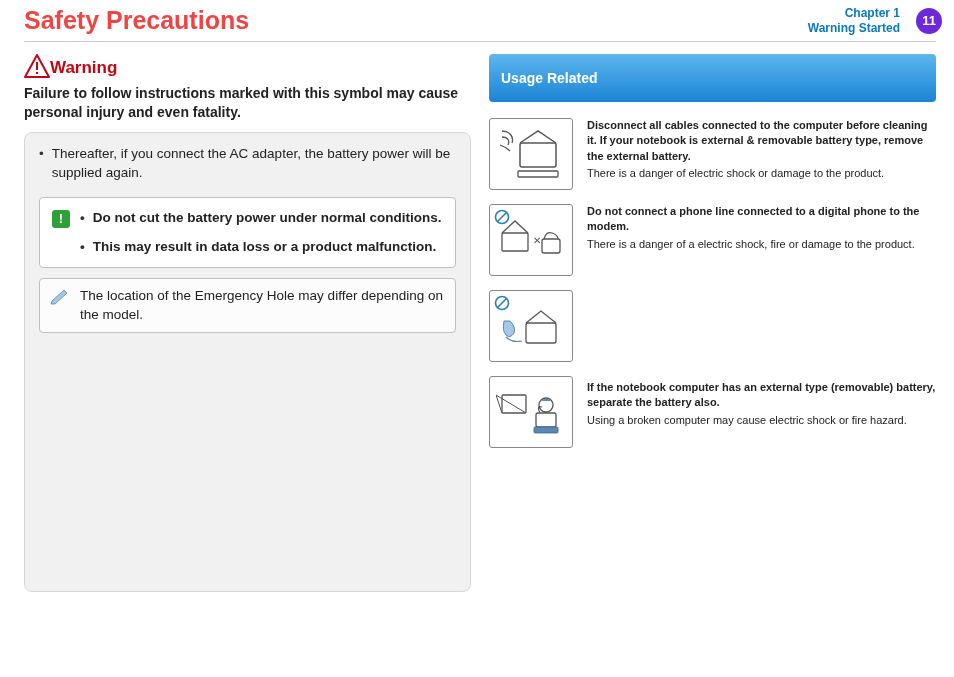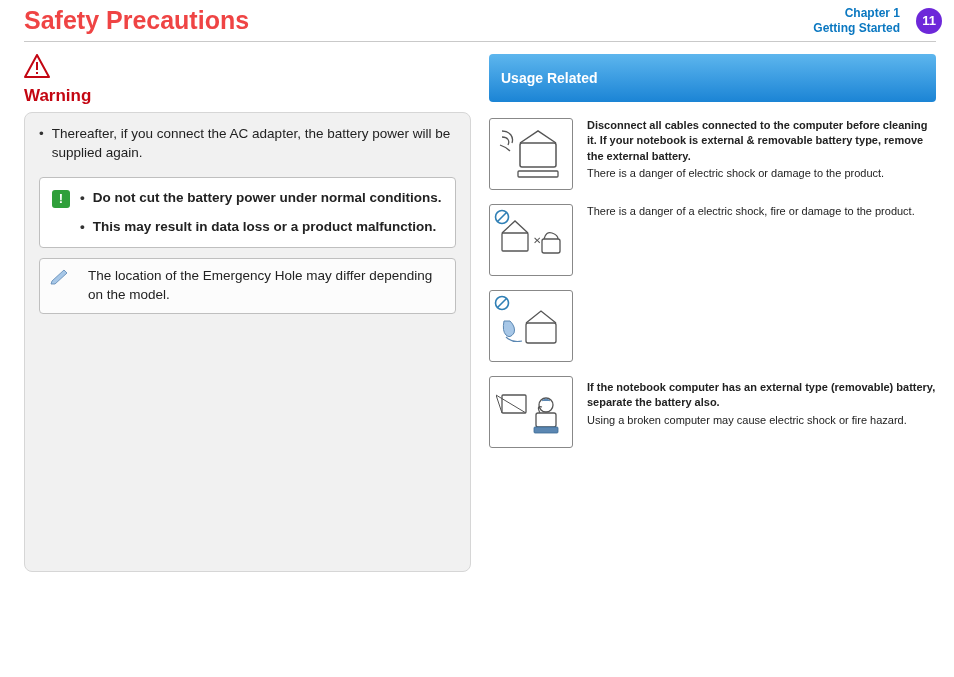--- a/index.html
+++ b/index.html
@@ -54,24 +54,22 @@
   }
   .columns {
     display: flex;
     gap: 18px;
     padding: 12px 18px 12px 24px;
   }
   .col { flex: 1 1 50%; }
 
   .warning-head {
     display: flex;
-    align-items: flex-start;
-    gap: 8px;
+    align-items: flex-end;
     margin-bottom: 6px;
-    flex-direction: column;
   }
   .warning-icon svg { display:block; }
   .warning-label {
     font-size: 17px;
     font-weight: 700;
     color: #c30612;
   }
   .warning-text {
     font-size: 14px;
     font-weight: 700;
@@ -107,21 +105,21 @@
   .bold-list { font-size:13.5px; font-weight:700; line-height:1.45; }
   .bold-list .li { display:flex; gap:8px; margin-bottom:10px; }
   .bold-list .li:last-child { margin-bottom:0; }
 
   .note-card {
     background:#fcfcfc;
     border:1px solid #bfbfbf;
     border-radius:4px;
     padding:8px 10px;
     margin-top:10px;
-    display:flex; gap:18px;
+    display:flex; gap:10px;
     font-size:13.5px; line-height:1.4;
   }
   .note-icon { width:20px; flex:0 0 auto; }
 
   .section-head {
     background: linear-gradient(to bottom, #5db6ee 0%, #1b84d5 100%);
     color:#fff;
     font-weight:700;
     font-size:14px;
     padding:16px 12px;
@@ -153,40 +151,41 @@
   .thumb-svg { width:70px; height:58px; }
 </style>
 </head>
 <body>
 
 <div class="header">
   <div class="page-title">Safety Precautions</div>
   <div class="chapter-block">
     <div class="chapter-text">
       <div>Chapter 1</div>
-      <div>Getting Started</div>
+      <div>Warning Started</div>
     </div>
     <div class="page-no-badge">11</div>
   </div>
 </div>
 <div class="title-underline"></div>
 
 <div class="columns">
 
   <div class="col">
     <div class="warning-head">
       <span class="warning-icon">
         <svg width="26" height="24" viewBox="0 0 26 24">
           <polygon points="13,1 25,23 1,23" fill="none" stroke="#c30612" stroke-width="2" stroke-linejoin="round"></polygon>
           <rect x="12" y="8" width="2" height="8" fill="#c30612"></rect>
           <rect x="12" y="18" width="2" height="2" fill="#c30612"></rect>
         </svg>
       </span>
       <span class="warning-label">Warning</span>
     </div>
+    <div class="warning-text">Failure to follow instructions marked with this symbol may cause personal injury and even fatality.</div>
 
     <div class="gray-panel">
       <div class="bullet-row">
         <span class="bullet-dot">•</span>
         <span>Thereafter, if you connect the AC adapter, the battery power will be supplied again.</span>
       </div>
 
       <div class="inner-card">
         <div class="icon-col">
           <div class="green-badge">!</div>
@@ -243,20 +242,21 @@
         </span>
         <svg class="thumb-svg" viewBox="0 0 70 58">
           <rect x="6" y="22" width="26" height="18" rx="1" fill="none" stroke="#555" stroke-width="1.3"></rect>
           <polyline points="6,22 19,10 32,22" fill="none" stroke="#555" stroke-width="1.3"></polyline>
           <text x="37" y="33" font-size="10" fill="#555">✕</text>
           <rect x="46" y="28" width="18" height="14" rx="2" fill="none" stroke="#555" stroke-width="1.3"></rect>
           <path d="M48 28 Q50 20 56 22 Q62 24 62 28" fill="none" stroke="#555" stroke-width="1.3"></path>
         </svg>
       </div>
       <div class="usage-body">
+        <span class="bold">Do not connect a phone line connected to a digital phone to the modem.</span>
         <span>There is a danger of a electric shock, fire or damage to the product.</span>
       </div>
     </div>
 
     <div class="usage-item">
       <div class="usage-thumb">
         <span class="prohibit">
           <svg width="16" height="16" viewBox="0 0 16 16">
             <circle cx="8" cy="8" r="6.5" fill="none" stroke="#2f7fb5" stroke-width="1.6"></circle>
             <line x1="3.5" y1="12.5" x2="12.5" y2="3.5" stroke="#2f7fb5" stroke-width="1.6"></line>

